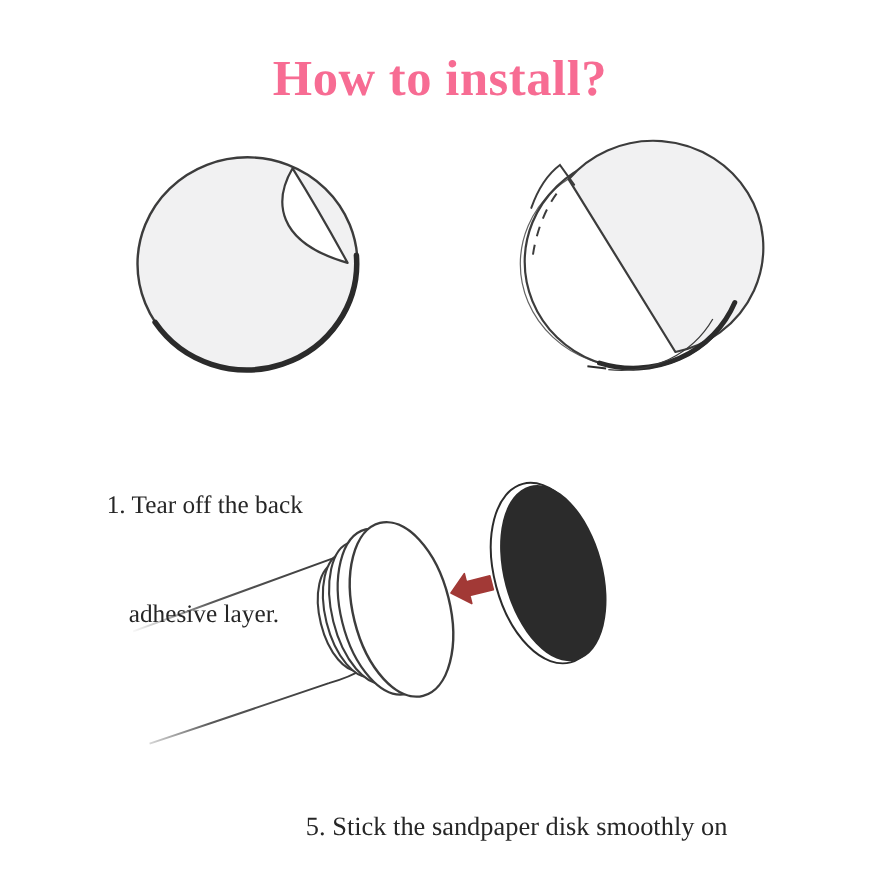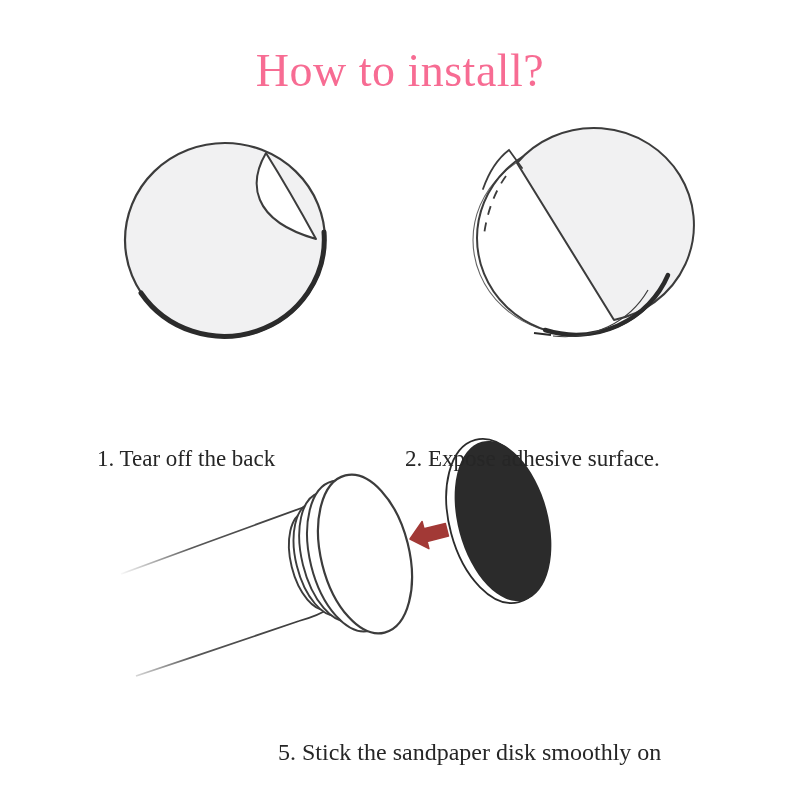--- a/index.html
+++ b/index.html
@@ -2,21 +2,21 @@
 <html><head>
 <meta charset="utf-8">
 <style>
   html,body{margin:0;padding:0;background:#ffffff;}
   .canvas{
     position:relative;width:800px;height:800px;background:#ffffff;overflow:hidden;
     font-family:"Liberation Serif","DejaVu Serif",serif;
   }
   .title{
     position:absolute;left:0;top:44px;width:800px;text-align:center;
-    font-size:46px;font-weight:400;color:#f76c93;letter-spacing:0.5px;
+    font-size:46px;font-weight:700;color:#f76c93;letter-spacing:0.5px;
   }
   .art{position:absolute;left:0;top:0;width:800px;height:800px;}
   .step{position:absolute;color:#262626;white-space:pre-wrap;}
   .step .ln{display:block;}
   .step1{left:97px;top:376px;font-size:23px;line-height:33px;}
   .step1 .ln + .ln{margin-left:20px;}
   .step2{left:405px;top:376px;font-size:23px;line-height:33px;}
   .step3{left:278px;top:665px;font-size:24px;line-height:35px;}
 </style>
 </head>
@@ -62,25 +62,23 @@
       <ellipse cx="351" cy="556" rx="41" ry="77" transform="rotate(-14 351 556)" fill="#ffffff" stroke="#3c3c3c" stroke-width="2"></ellipse>
       <ellipse cx="365" cy="554" rx="44" ry="81" transform="rotate(-14 365 554)" fill="#ffffff" stroke="#3c3c3c" stroke-width="2.2"></ellipse>
       <polygon points="410,539 422.1,521.5 423.9,528.8 445.3,523.5 448.5,536.1 427.1,541.4 428.9,548.7" stroke="#a23936" stroke-width="1.5" stroke-linejoin="round" fill="#a23936"></polygon>
       <ellipse cx="497" cy="521" rx="47.5" ry="84" transform="rotate(-15 497 521)" fill="#ffffff" stroke="#2b2b2b" stroke-width="1.8"></ellipse>
       <ellipse cx="503" cy="521" rx="45" ry="82" transform="rotate(-15 503 521)" fill="#2b2b2b"></ellipse>
     </g>
   </svg>
 
   <div class="step step1">
     <span class="ln">1. Tear off the back</span>
+    <span class="ln">adhesive layer.</span>
   </div>
 
-  <div class="step step2">
-    <span class="ln">2. Expose adhesive surface.</span>
-  </div>
 
   <div class="step step3">
     <span class="ln">5. Stick the sandpaper disk smoothly on</span>
     
     
   </div>
 
 </div>
 
 </body></html>

